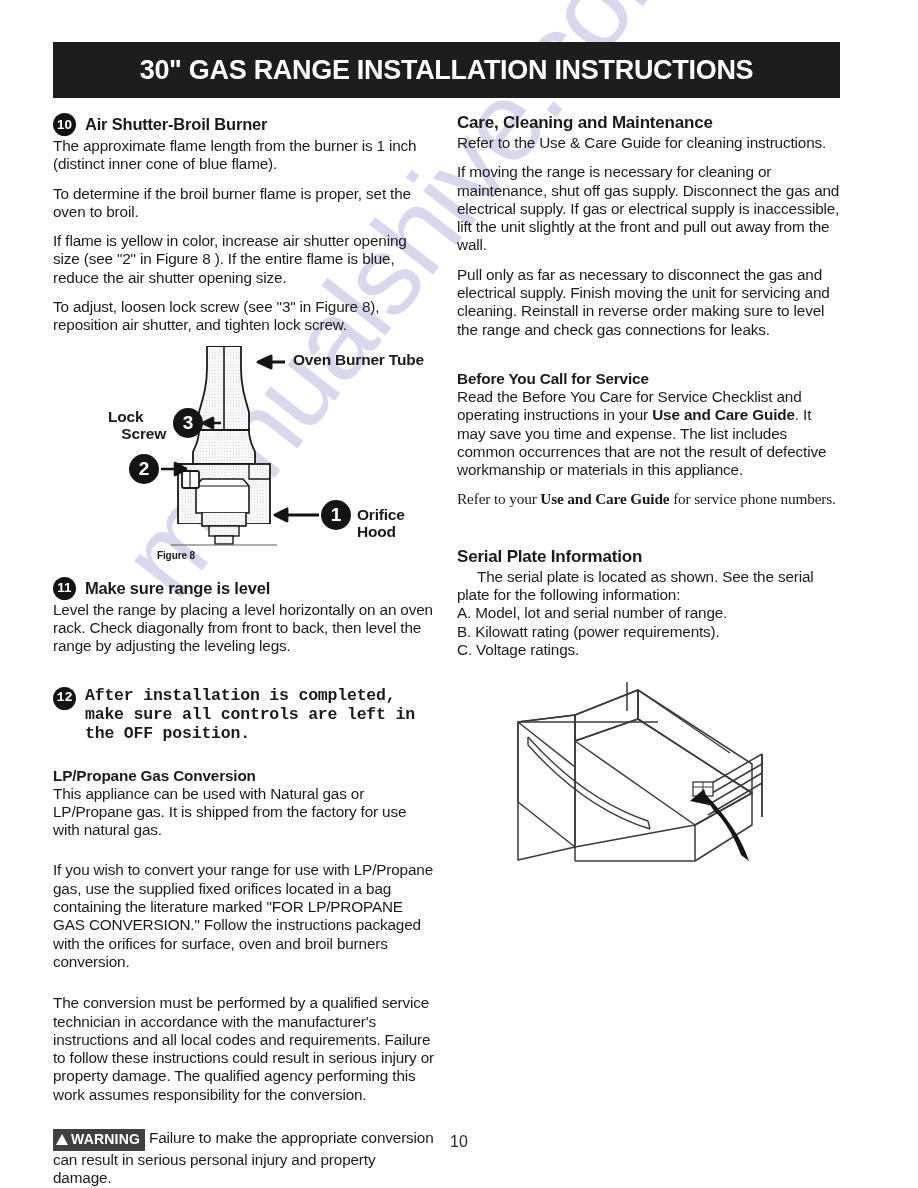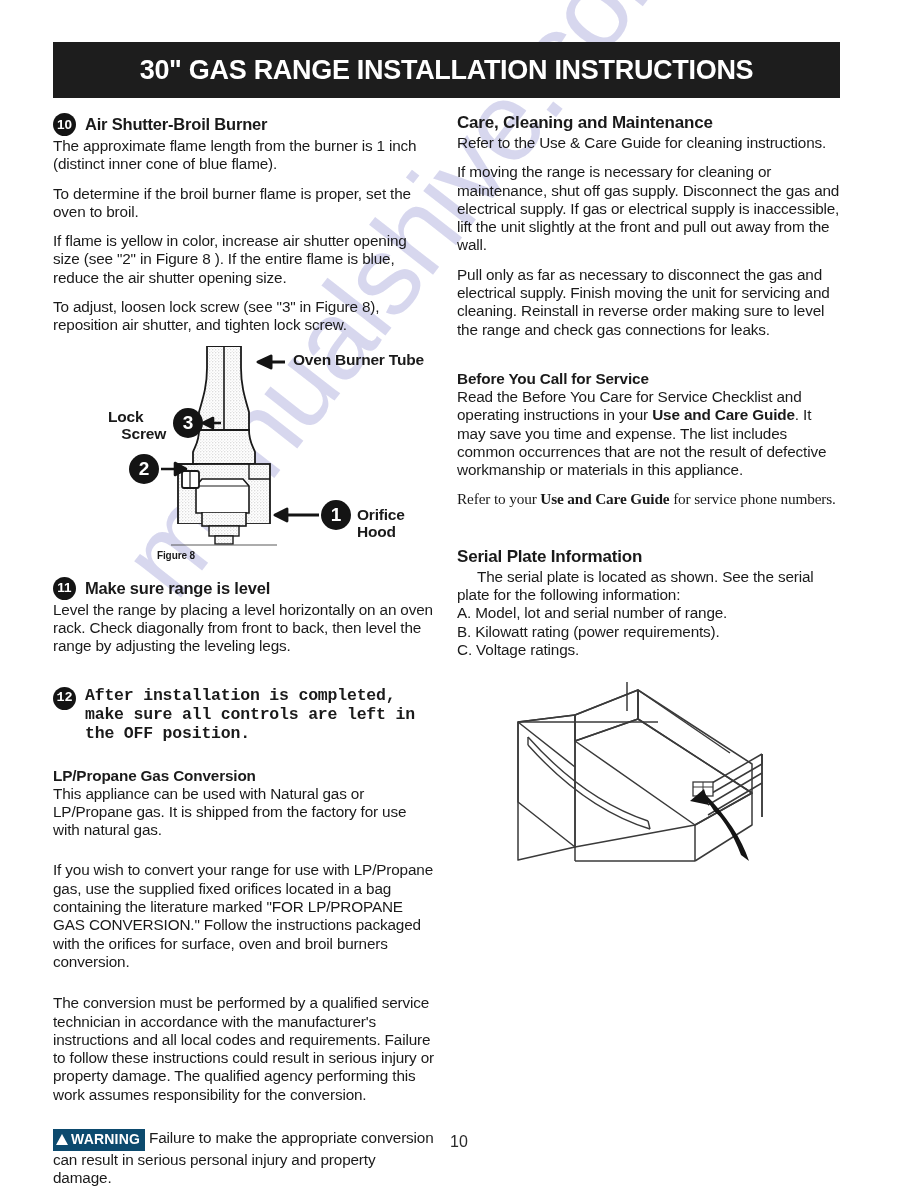--- a/index.html
+++ b/index.html
@@ -127,21 +127,21 @@
 
   
   .warning-line {
     font-size: 15.3px;
     line-height: 18.5px;
     letter-spacing: -0.15px;
   }
   .warn-badge {
     display: inline-flex;
     align-items: center;
-    background: #0c4a6e;
+    background: #404040;
     color: #ffffff;
     font-weight: bold;
     font-size: 14px;
     padding: 1px 5px 2px 3px;
     margin-right: 4px;
     letter-spacing: 0.2px;
     vertical-align: -2px;
   }
   .warn-tri {
     display: inline-block;

